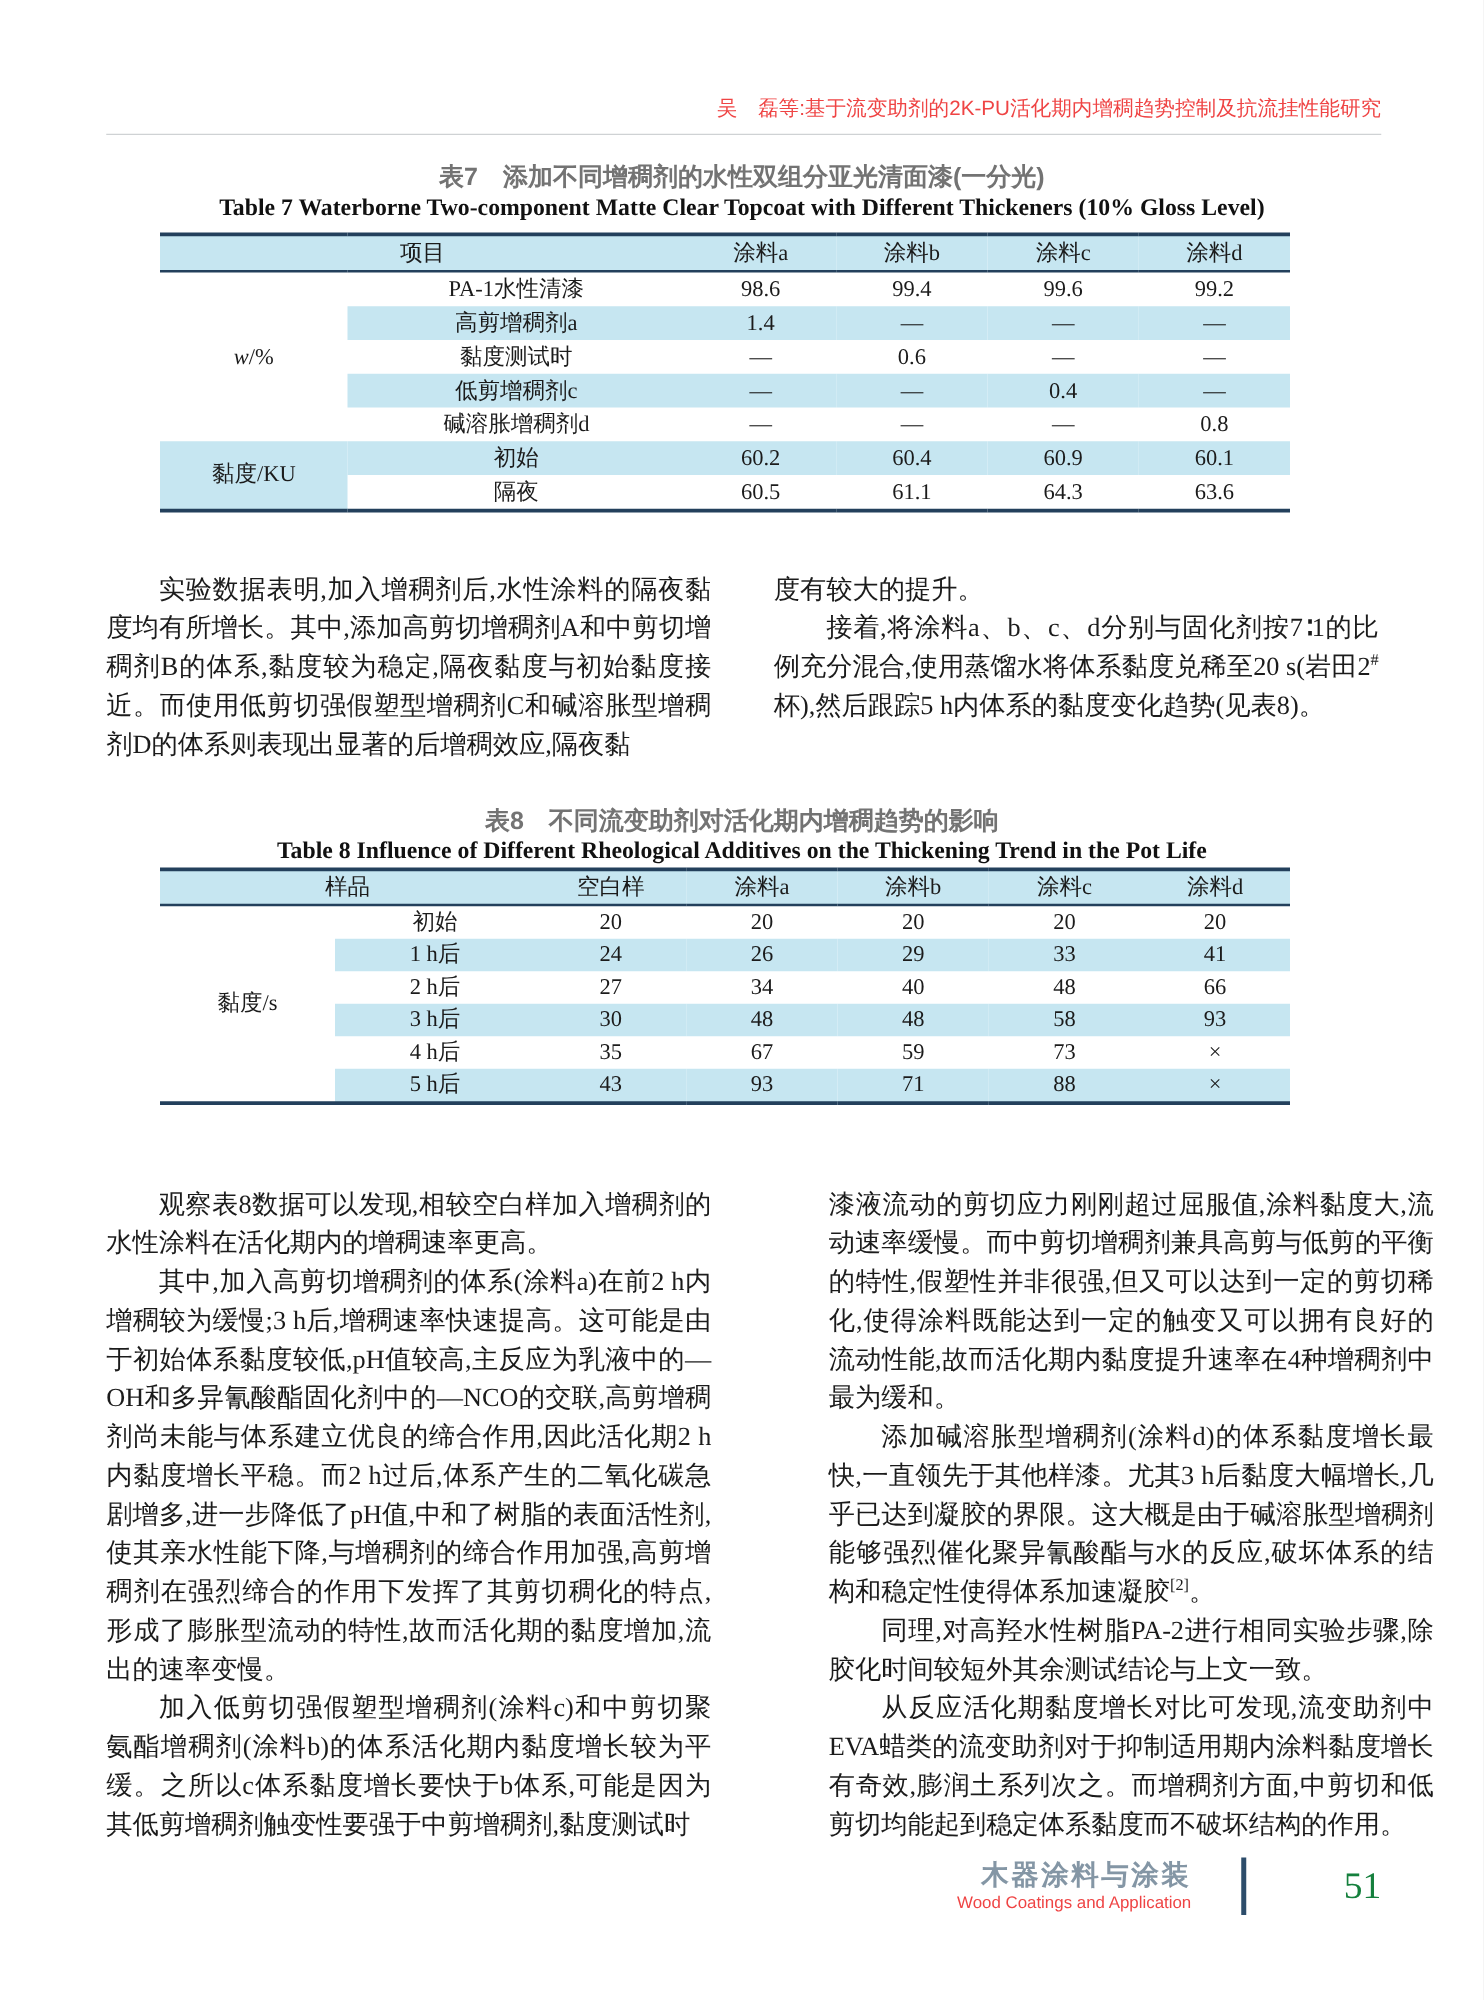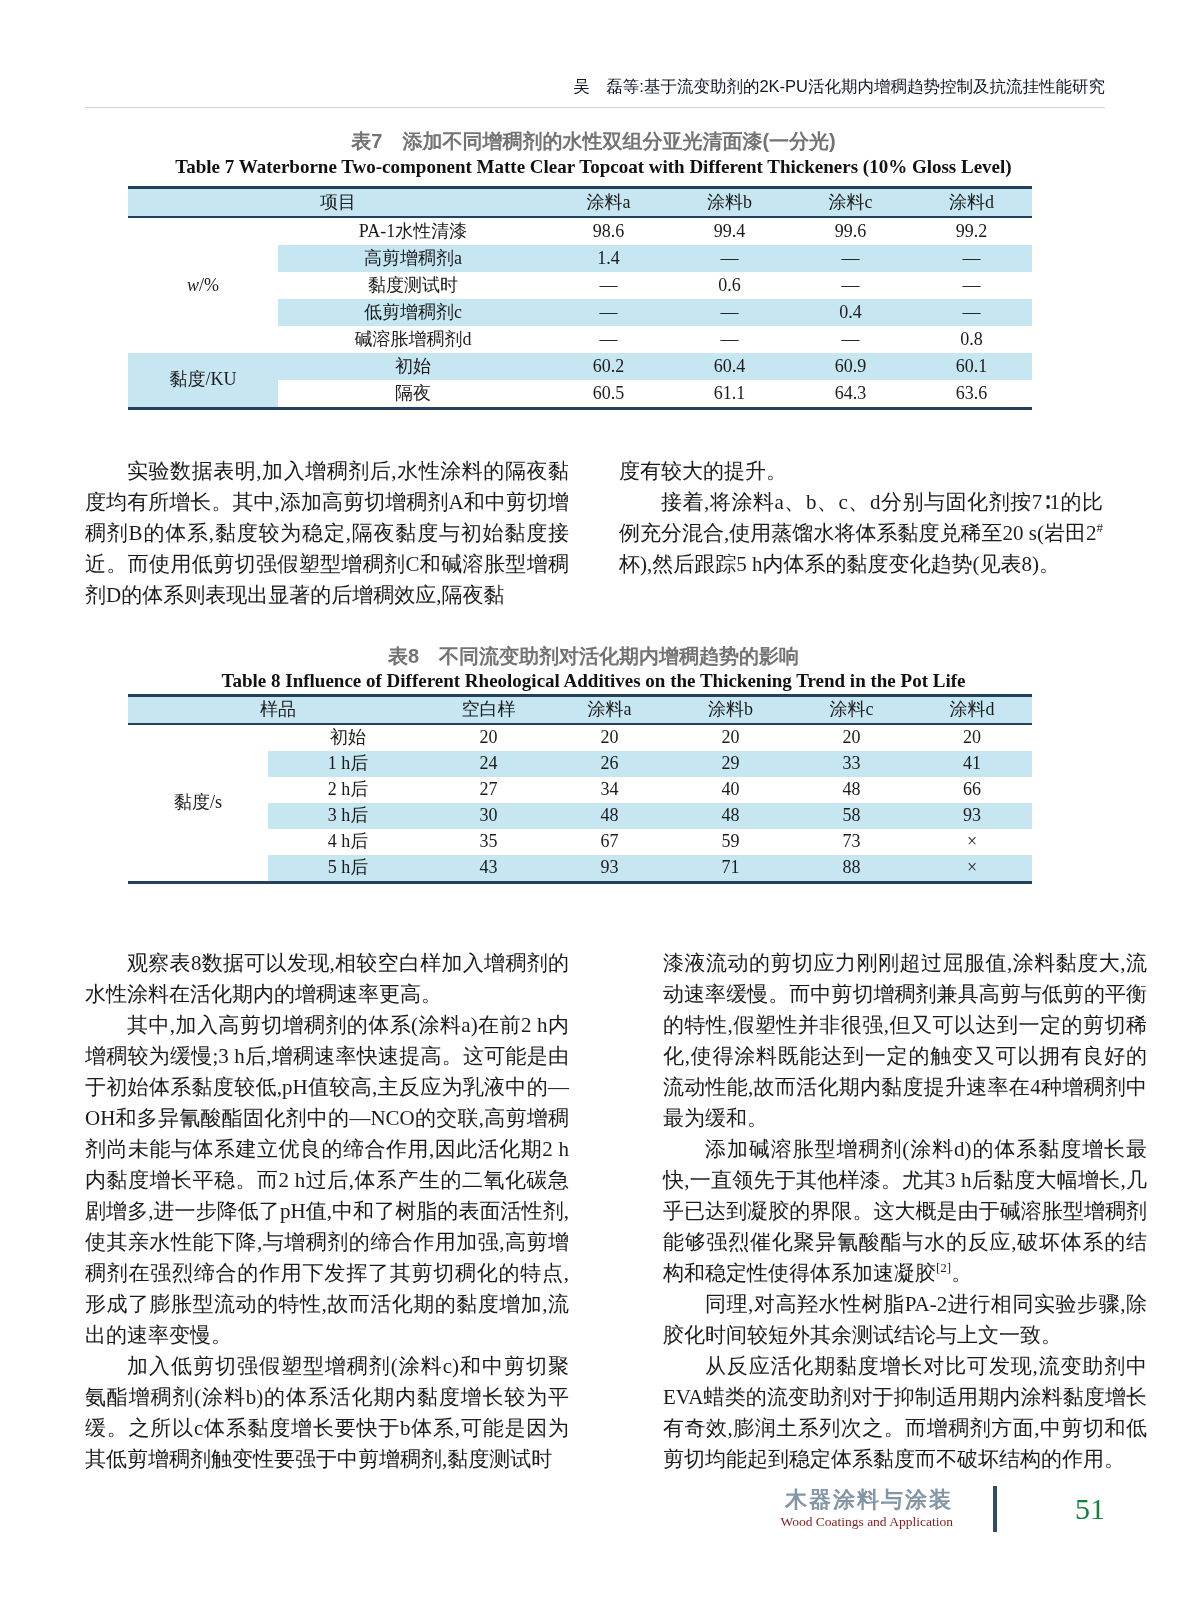--- a/index.html
+++ b/index.html
@@ -10,21 +10,21 @@
     margin:0 auto;
     font-family:"Liberation Serif","DejaVu Serif",serif;
     color:#1b1b1b;
     overflow:hidden;
   }
   
   .running-head{
     position:absolute;top:76px;left:85px;right:82px;
     text-align:right;
     font-family:"Liberation Sans","DejaVu Sans",sans-serif;
-    font-size:16.5px;color:#0f172a;
+    font-size:16.5px;color:#ef4444;
     padding-bottom:9px;
     border-bottom:1.5px solid #cfd2d4;
   }
   
   .cap-cn{
     position:absolute;left:0;width:100%;text-align:center;
     font-family:"Liberation Sans","DejaVu Sans",sans-serif;
     font-weight:bold;font-size:20px;color:#737373;
   }
   .cap-en{
@@ -81,22 +81,22 @@
   .footer{
     position:absolute;top:1486px;right:82px;
     display:flex;align-items:center;gap:32px;
   }
   .f-text{text-align:right;line-height:1.1;}
   .f-cn{
     font-family:"Liberation Sans","DejaVu Sans",sans-serif;
     font-weight:bold;font-size:22px;color:#8496a5;letter-spacing:2px;
   }
   .f-en{
-    font-family:Liberation Serif, serif;
-    font-size:13.5px;color:#7f1d1d;margin-top:2px;
+    font-family:Liberation Sans, sans-serif;
+    font-size:13.5px;color:#ef4444;margin-top:2px;
   }
   .f-bar{width:4px;height:46px;background:#2d4d6b;margin:0 10px 0 8px;}
   .f-num{
     font-family:"Liberation Serif","DejaVu Serif",serif;
     font-size:30px;color:#15803d;margin-left:36px;
   }
 </style>
 </head>
 <body>
 

